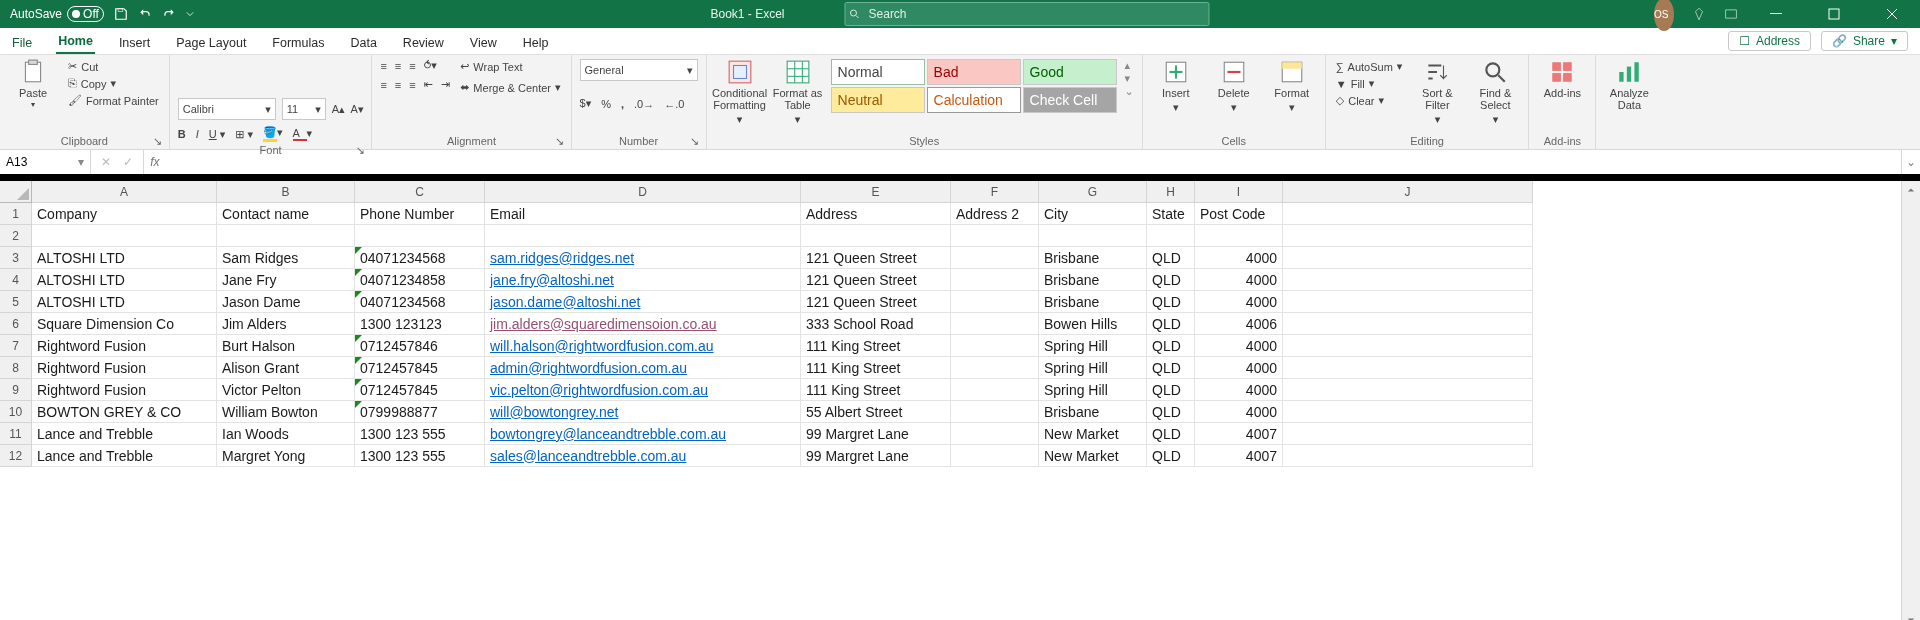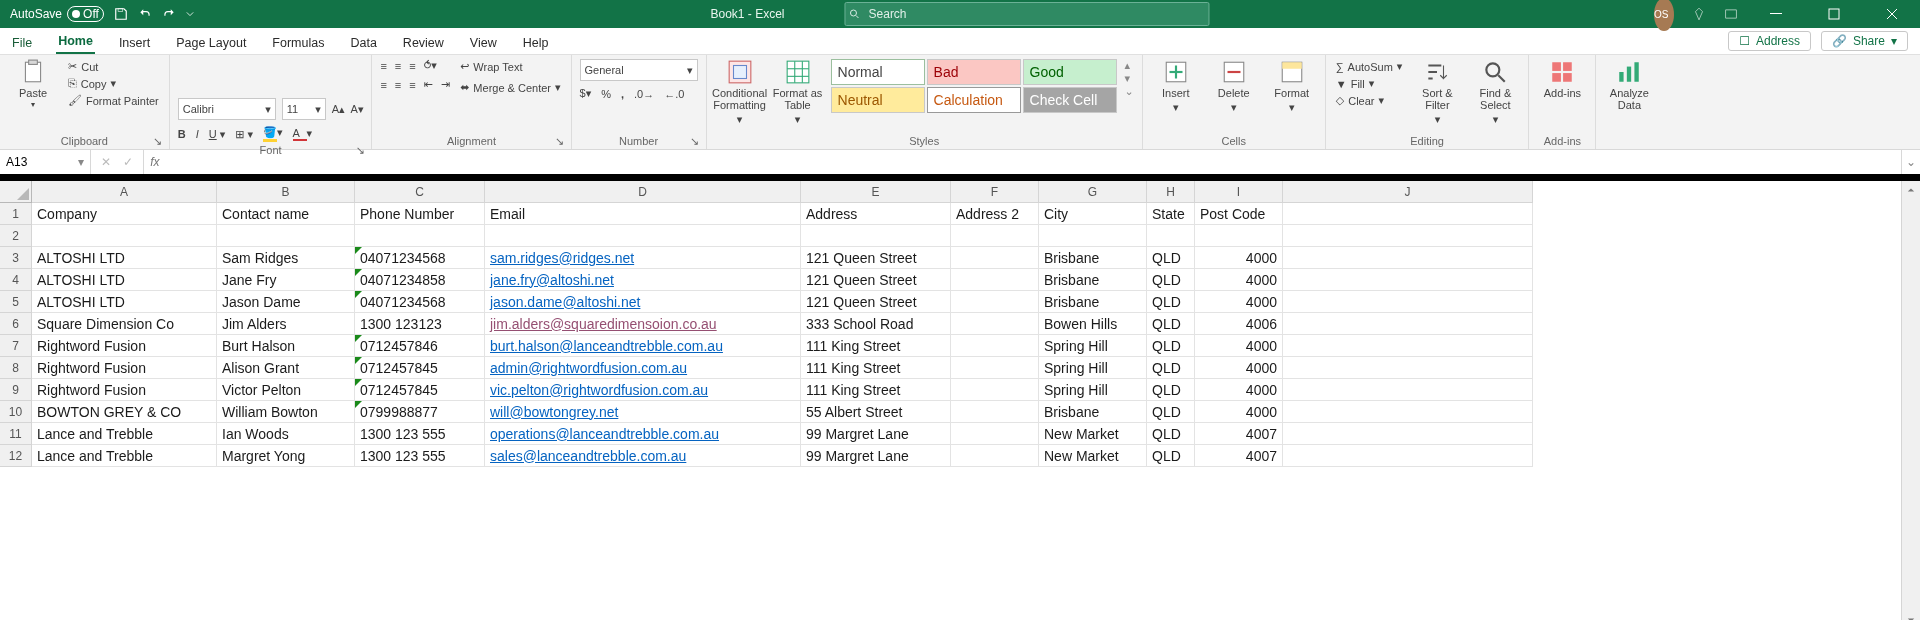--- a/index.html
+++ b/index.html
@@ -376,21 +376,21 @@
             <span>↩</span>
             <span>Wrap Text</span>
           </div>
         <div class="btn"><span>⬌</span><span>Merge &amp; Center</span> ▾</div>
       </div>
     </div>
     <div class="group-label"><span>Alignment</span><span class="launcher">↘</span></div>
   </div>
 
   <div class="group">
-    <div class="group-body vstack" style="gap:6px;">
+    <div class="group-body vstack" style="gap:16px;">
       <div class="dd" style="width:108px;">
           <span>General</span>
           <span>▾</span>
         </div>
       <div class="hstack" style="gap:10px;">
         <span>$▾</span>
         <span>%</span>
         <span><b>,</b></span>
         <span>.0→</span>
         <span>←.0</span>
@@ -602,21 +602,21 @@
       <div class="cell data-row"></div>
       <div class="cell data-row">Bowen Hills</div>
       <div class="cell data-row">QLD</div>
       <div class="cell num data-row">4006</div>
       <div class="cell"></div>
       <div class="rowhdr">7</div>
       <div class="cell data-row">Rightword Fusion</div>
       <div class="cell data-row">Burt Halson</div>
       <div class="cell data-row"><span class="errmark"></span>0712457846</div>
       <div class="cell data-row">
-        <a href="#">burt.halson@lanceandtrebble.com.au</a>
+        <a href="#">will.halson@rightwordfusion.com.au</a>
       </div>
       <div class="cell data-row">111 King Street</div>
       <div class="cell data-row"></div>
       <div class="cell data-row">Spring Hill</div>
       <div class="cell data-row">QLD</div>
       <div class="cell num data-row">4000</div>
       <div class="cell"></div>
       <div class="rowhdr">8</div>
       <div class="cell data-row">Rightword Fusion</div>
       <div class="cell data-row">Alison Grant</div>
@@ -654,21 +654,21 @@
       <div class="cell data-row"></div>
       <div class="cell data-row">Brisbane</div>
       <div class="cell data-row">QLD</div>
       <div class="cell num data-row">4000</div>
       <div class="cell"></div>
       <div class="rowhdr">11</div>
       <div class="cell data-row">Lance and Trebble</div>
       <div class="cell data-row">Ian Woods</div>
       <div class="cell data-row">1300 123 555</div>
       <div class="cell data-row">
-        <a href="#">operations@lanceandtrebble.com.au</a>
+        <a href="#">bowtongrey@lanceandtrebble.com.au</a>
       </div>
       <div class="cell data-row">99 Margret Lane</div>
       <div class="cell data-row"></div>
       <div class="cell data-row">New Market</div>
       <div class="cell data-row">QLD</div>
       <div class="cell num data-row">4007</div>
       <div class="cell"></div>
       <div class="rowhdr">12</div>
       <div class="cell data-row">Lance and Trebble</div>
       <div class="cell data-row">Margret Yong</div>

